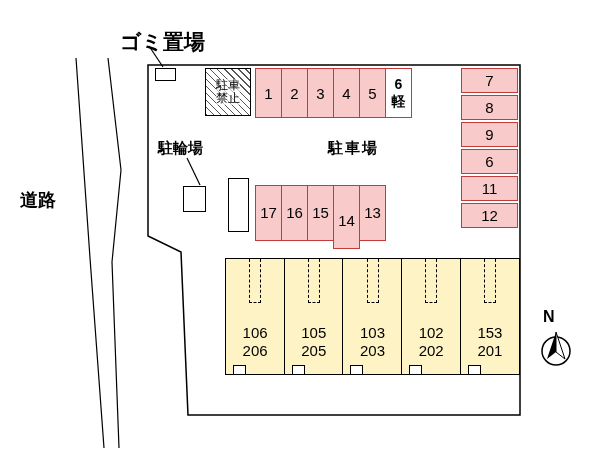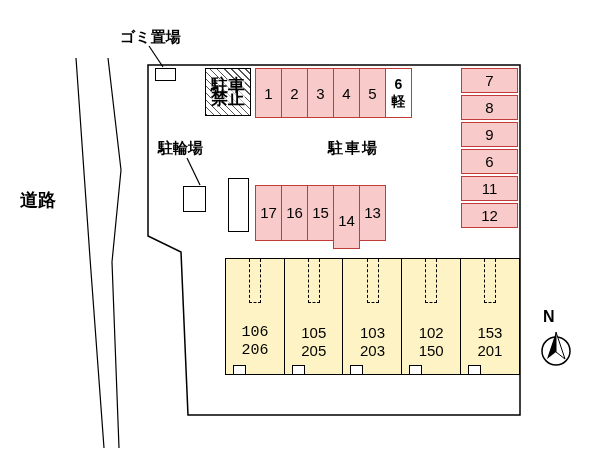--- a/index.html
+++ b/index.html
@@ -2,21 +2,21 @@
 <html><head>
 <meta charset="utf-8">
 <style>
   html,body{margin:0;padding:0;background:#ffffff;}
   .canvas{
     position:relative;width:600px;height:450px;background:#ffffff;overflow:hidden;
     font-family:"Liberation Sans","DejaVu Sans",sans-serif;color:#000;
   }
   svg{position:absolute;left:0;top:0;}
   .lbl{position:absolute;font-weight:bold;white-space:nowrap;}
-  .lbl-garbage{left:120px;top:28px;font-size:15px;}
+  .lbl-garbage{left:120px;top:28px;font-size:21px;}
   .lbl-bicycle{left:158px;top:139px;font-size:15px;}
   .lbl-parking{left:328px;top:139px;font-size:15px;letter-spacing:2px;}
   .lbl-road{left:20px;top:188px;font-size:18px;}
   .lbl-north{left:543px;top:308px;font-size:16px;}
 
   .pcell{
     position:absolute;box-sizing:border-box;
     background:#f8caca;border:1px solid #c23b3b;
     display:flex;align-items:center;justify-content:center;
     font-size:15px;
@@ -26,34 +26,34 @@
     position:absolute;box-sizing:border-box;background:#ffffff;border:1px solid #c23b3b;
     display:flex;flex-direction:column;align-items:center;justify-content:center;
     font-size:14px;line-height:17px;font-weight:bold;
   }
   .noparking{
     position:absolute;left:205px;top:68px;width:46px;height:48px;box-sizing:border-box;
     border:1.5px solid #000;
     background:repeating-linear-gradient(45deg,#555 0 1px,transparent 1px 5px),#fff;
     display:flex;align-items:center;justify-content:center;
   }
-  .noparking .txt{font-size:17px;font-weight:bold;line-height:13px;background:rgba(255,255,255,.6);}
+  .noparking .txt{font-size:12px;font-weight:normal;line-height:13px;background:rgba(255,255,255,.6);}
   .smallbox{position:absolute;box-sizing:border-box;border:1.5px solid #000;background:#fff;}
   .garbage-box{left:155px;top:68px;width:21px;height:13px;}
   .bike-box-1{left:183px;top:186px;width:23px;height:26px;}
   .bike-box-2{left:228px;top:178px;width:21px;height:54px;}
 
   .building{
     position:absolute;left:225px;top:258px;width:295px;height:117px;display:flex;
   }
   .unit{
     position:relative;flex:1;box-sizing:border-box;background:#fdf3c4;
     border:1.5px solid #000;margin-left:-1.5px;
   }
-  .unit:first-child{margin-left:0;font-family:Liberation Mono, monospace;}
+  .unit:first-child{margin-left:0;}
   .stair{
     position:absolute;top:0;left:50%;transform:translateX(-50%);
     width:12px;height:44px;box-sizing:border-box;
     border-left:1px dashed #000;border-right:1px dashed #000;border-bottom:1px dashed #000;
   }
   .porch{
     position:absolute;bottom:0;left:7px;width:13px;height:9px;box-sizing:border-box;
     border:1px solid #000;border-bottom:none;background:#fff;
   }
   .rooms{
@@ -146,21 +146,21 @@
       <div class="rooms">
         <div>103</div>
         <div>203</div>
       </div>
       <div class="porch"></div>
     </div>
     <div class="unit">
       <div class="stair"></div>
       <div class="rooms">
         <div>102</div>
-        <div>150</div>
+        <div>202</div>
       </div>
       <div class="porch"></div>
     </div>
     <div class="unit">
       <div class="stair"></div>
       <div class="rooms">
         <div>153</div>
         <div>201</div>
       </div>
       <div class="porch"></div>

